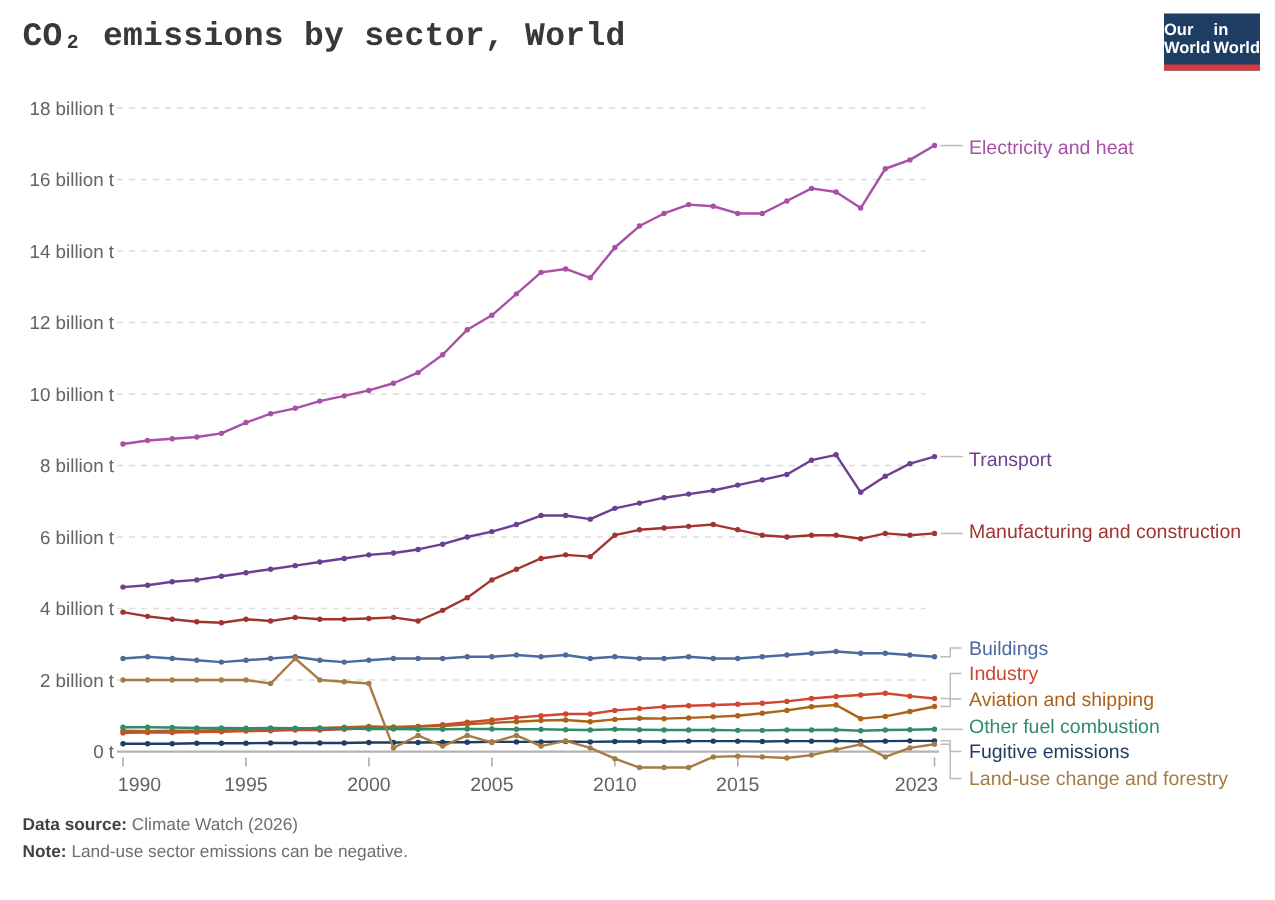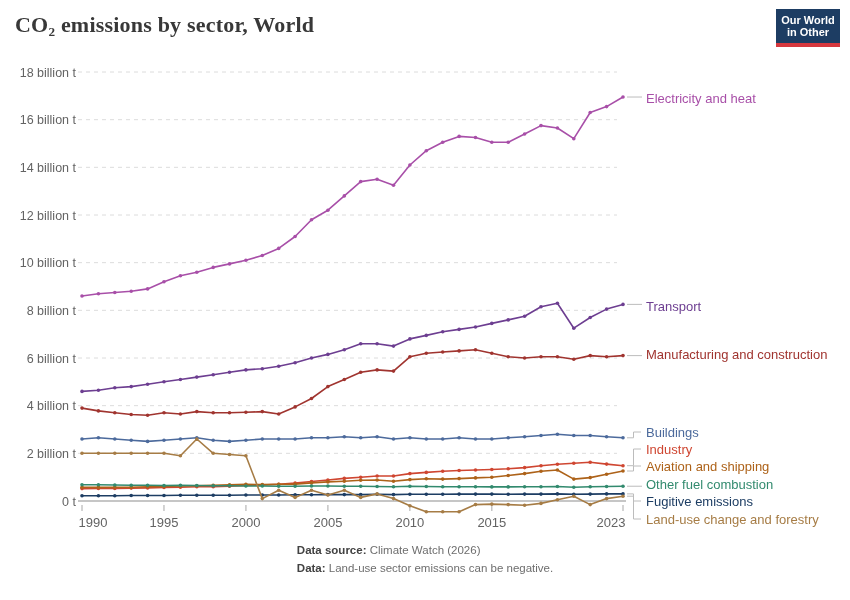--- a/index.html
+++ b/index.html
@@ -1,44 +1,44 @@
 <!DOCTYPE html>
 <html><head>
 <meta charset="utf-8">
 <style>
   html,body{margin:0;padding:0;background:#fff;}
   body{width:850px;height:600px;position:relative;overflow:hidden;
        font-family:"Liberation Sans",sans-serif;}
   .page{position:absolute;inset:0;}
   .title{position:absolute;top:12px;left:15px;margin:0;
-         font-family:Liberation Serif, serif;font-weight:700;
+         font-family:Liberation Mono, monospace;font-weight:700;
          font-size:22px;color:#383838;letter-spacing:.2px;}
   .logo{position:absolute;top:9px;right:10px;width:64px;height:34px;
         background:#1d3d63;border-bottom:4px solid #d6383e;
-        display:flex;flex-direction:column;align-items:center;justify-content:center;
+        display:flex;flex-direction:row;align-items:center;
         text-decoration:none;cursor:pointer;}
   .logo span{color:#fff;font-weight:700;font-size:11px;line-height:12.5px;}
   #chart{position:absolute;top:0;left:0;}
   .axlab{font-family:"Liberation Sans",sans-serif;font-size:12.5px;fill:#636363;}
   .xlab{font-family:"Liberation Sans",sans-serif;font-size:13px;fill:#636363;}
   .leglab{font-family:"Liberation Sans",sans-serif;font-size:13px;cursor:pointer;}
   .footer{position:absolute;left:15px;right:15px;top:541px;
-          display:flex;justify-content:center;align-items:flex-start;
+          display:flex;justify-content:space-between;align-items:flex-start;
           font-size:11.5px;color:#6e6e6e;line-height:18px;}
   .footer b{color:#424242;font-weight:700;}
   .foot-right{color:#6e6e6e;cursor:pointer;white-space:nowrap;}
 </style>
 </head>
 <body>
 
 <div class="page">
   <h1 class="title">CO₂ emissions by sector, World</h1>
   <a class="logo">
     <span>Our World</span>
-    <span>in Other</span>
+    <span>in World</span>
   </a>
 
   <svg id="chart" width="850" height="538">
       <line x1="78" y1="72.00600000000003" x2="617" y2="72.00600000000003" stroke="#dcdcdc" stroke-width="1" stroke-dasharray="4 4"></line>
       <text x="76" y="76.50600000000003" text-anchor="end" class="axlab">18 billion t</text>
       <line x1="78" y1="119.67200000000003" x2="617" y2="119.67200000000003" stroke="#dcdcdc" stroke-width="1" stroke-dasharray="4 4"></line>
       <text x="76" y="124.17200000000003" text-anchor="end" class="axlab">16 billion t</text>
       <line x1="78" y1="167.33800000000002" x2="617" y2="167.33800000000002" stroke="#dcdcdc" stroke-width="1" stroke-dasharray="4 4"></line>
       <text x="76" y="171.83800000000002" text-anchor="end" class="axlab">14 billion t</text>
       <line x1="78" y1="215.00400000000002" x2="617" y2="215.00400000000002" stroke="#dcdcdc" stroke-width="1" stroke-dasharray="4 4"></line>
@@ -400,16 +400,16 @@
       <circle cx="590.2" cy="504.6" r="1.8" fill="#a67c45"></circle>
       <circle cx="606.6" cy="498.6" r="1.8" fill="#a67c45"></circle>
       <circle cx="623.0" cy="496.2" r="1.8" fill="#a67c45"></circle>
       <path d="M627 496.2 H633.5 V519 H641" fill="none" stroke="#bcbcbc" stroke-width="1"></path>
       <text x="646" y="523.5" fill="#a67c45" class="leglab">Land-use change and forestry</text>
     </svg>
 
   <div class="footer">
     <div class="foot-left">
       <div><b>Data source:</b><span> Climate Watch (2026)</span></div>
-      <div><b>Data:</b><span> Land-use sector emissions can be negative.</span></div>
+      <div><b>Note:</b><span> Land-use sector emissions can be negative.</span></div>
     </div>
   </div>
 </div>
 
 </body></html>

